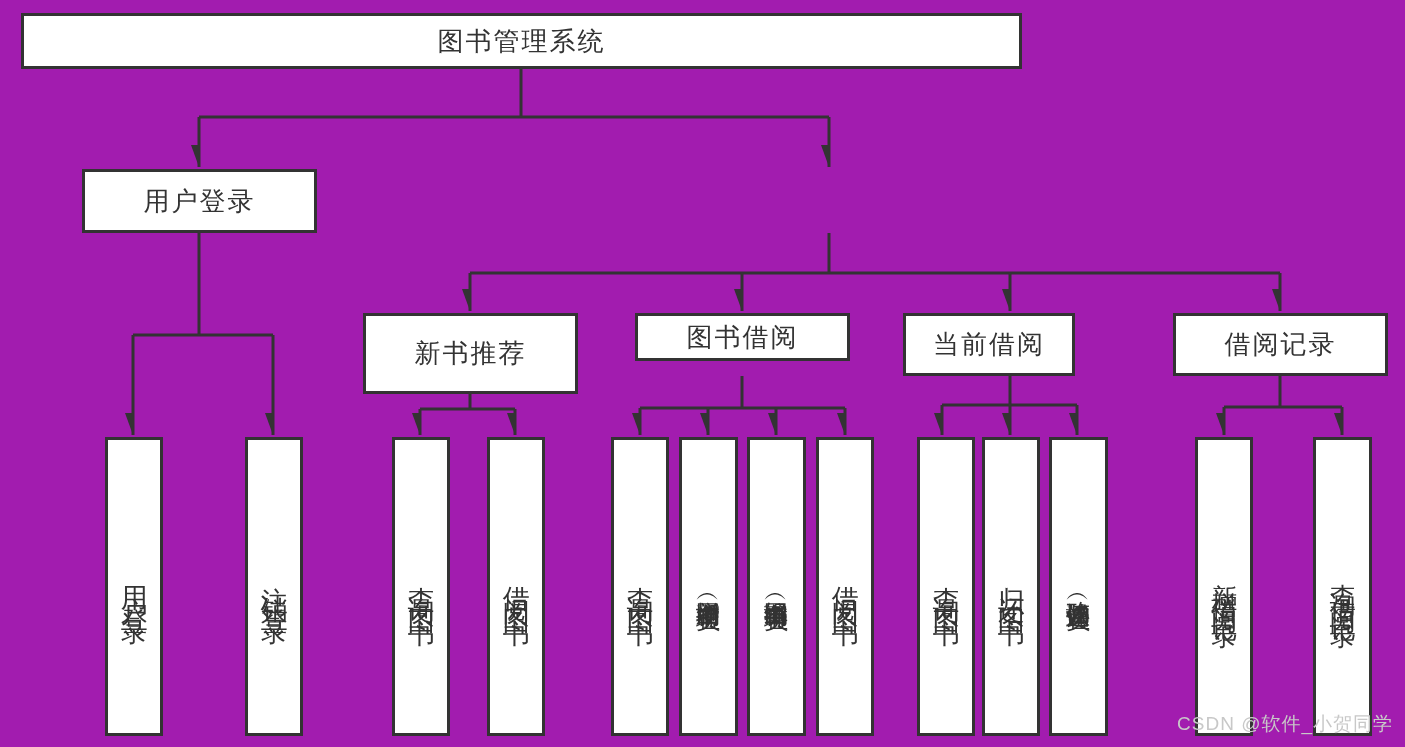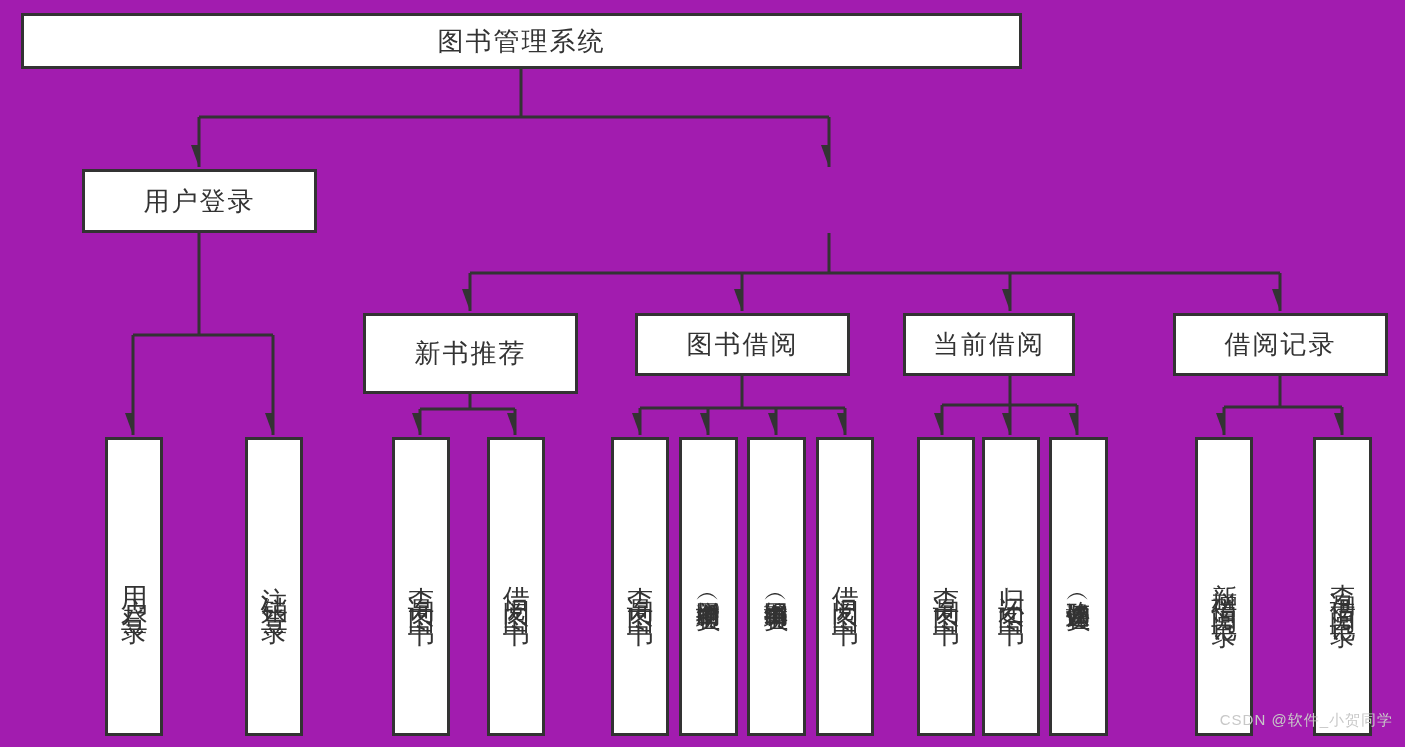--- a/index.html
+++ b/index.html
@@ -51,21 +51,21 @@
     font-size: 26px;
   }
   .v-label.long {
     letter-spacing: 1px;
     font-size: 24px;
   }
   .watermark {
     position: absolute;
     top: 711px;
     right: 12px;
-    font-size: 15px;
+    font-size: 19px;
     color: #c8c8c8;
     letter-spacing: 1px;
     white-space: nowrap;
   }
 </style>
 </head>
 <body>
 
 <div class="canvas">
 
@@ -118,21 +118,21 @@
     <span class="h-label">图书管理系统</span>
   </div>
 
   <div class="box" style="left:82px; top:169px; width:235px; height:64px;">
     <span class="h-label">用户登录</span>
   </div>
 
   <div class="box" style="left:363px; top:313px; width:215px; height:81px;">
     <span class="h-label">新书推荐</span>
   </div>
-  <div class="box" style="left:635px; top:313px; width:215px; height:63px;">
+  <div class="box" style="left:635px; top:313px; width:215px; height:48px;">
     <span class="h-label">图书借阅</span>
   </div>
   <div class="box" style="left:903px; top:313px; width:172px; height:63px;">
     <span class="h-label">当前借阅</span>
   </div>
   <div class="box" style="left:1173px; top:313px; width:215px; height:63px;">
     <span class="h-label">借阅记录</span>
   </div>
 
   <div class="box" style="left:105px; top:437px; width:58px; height:299px;">

